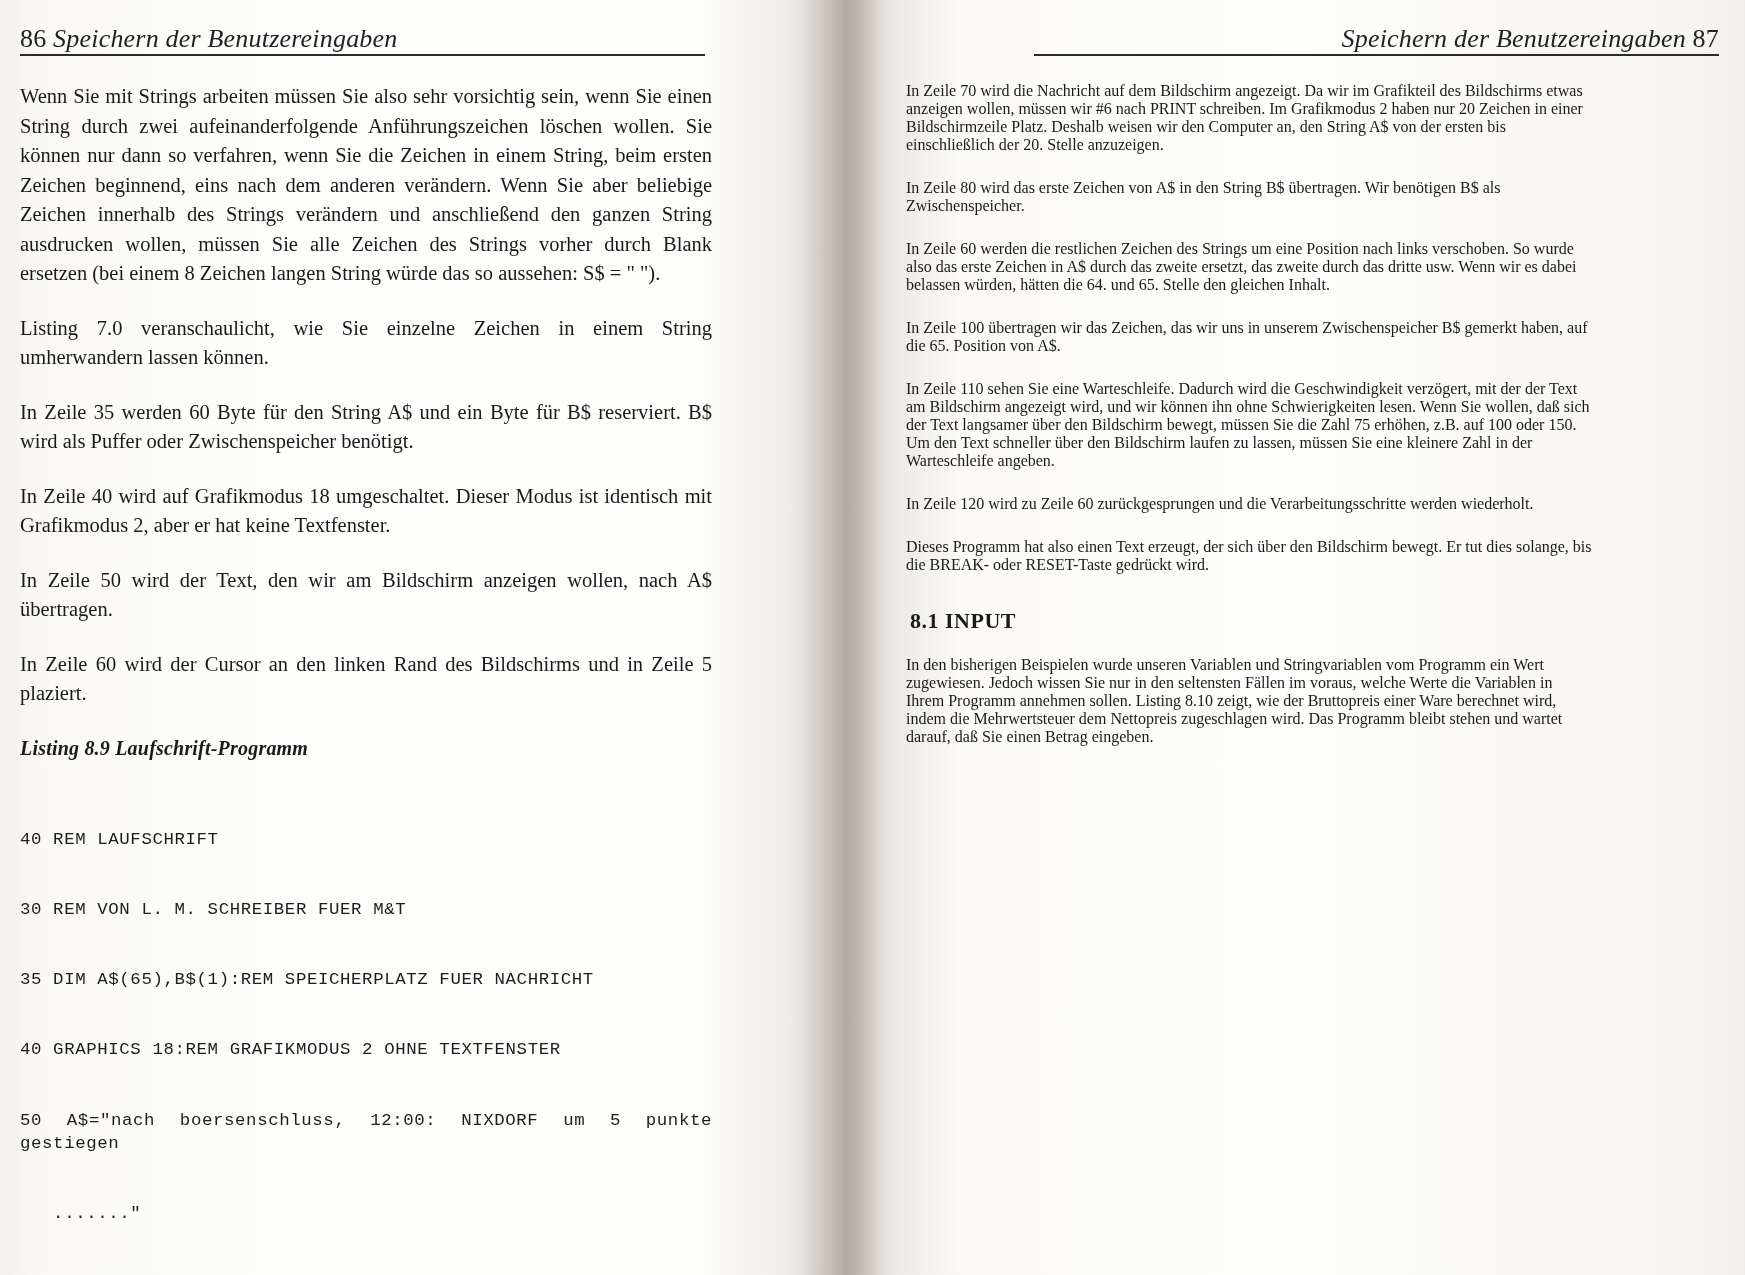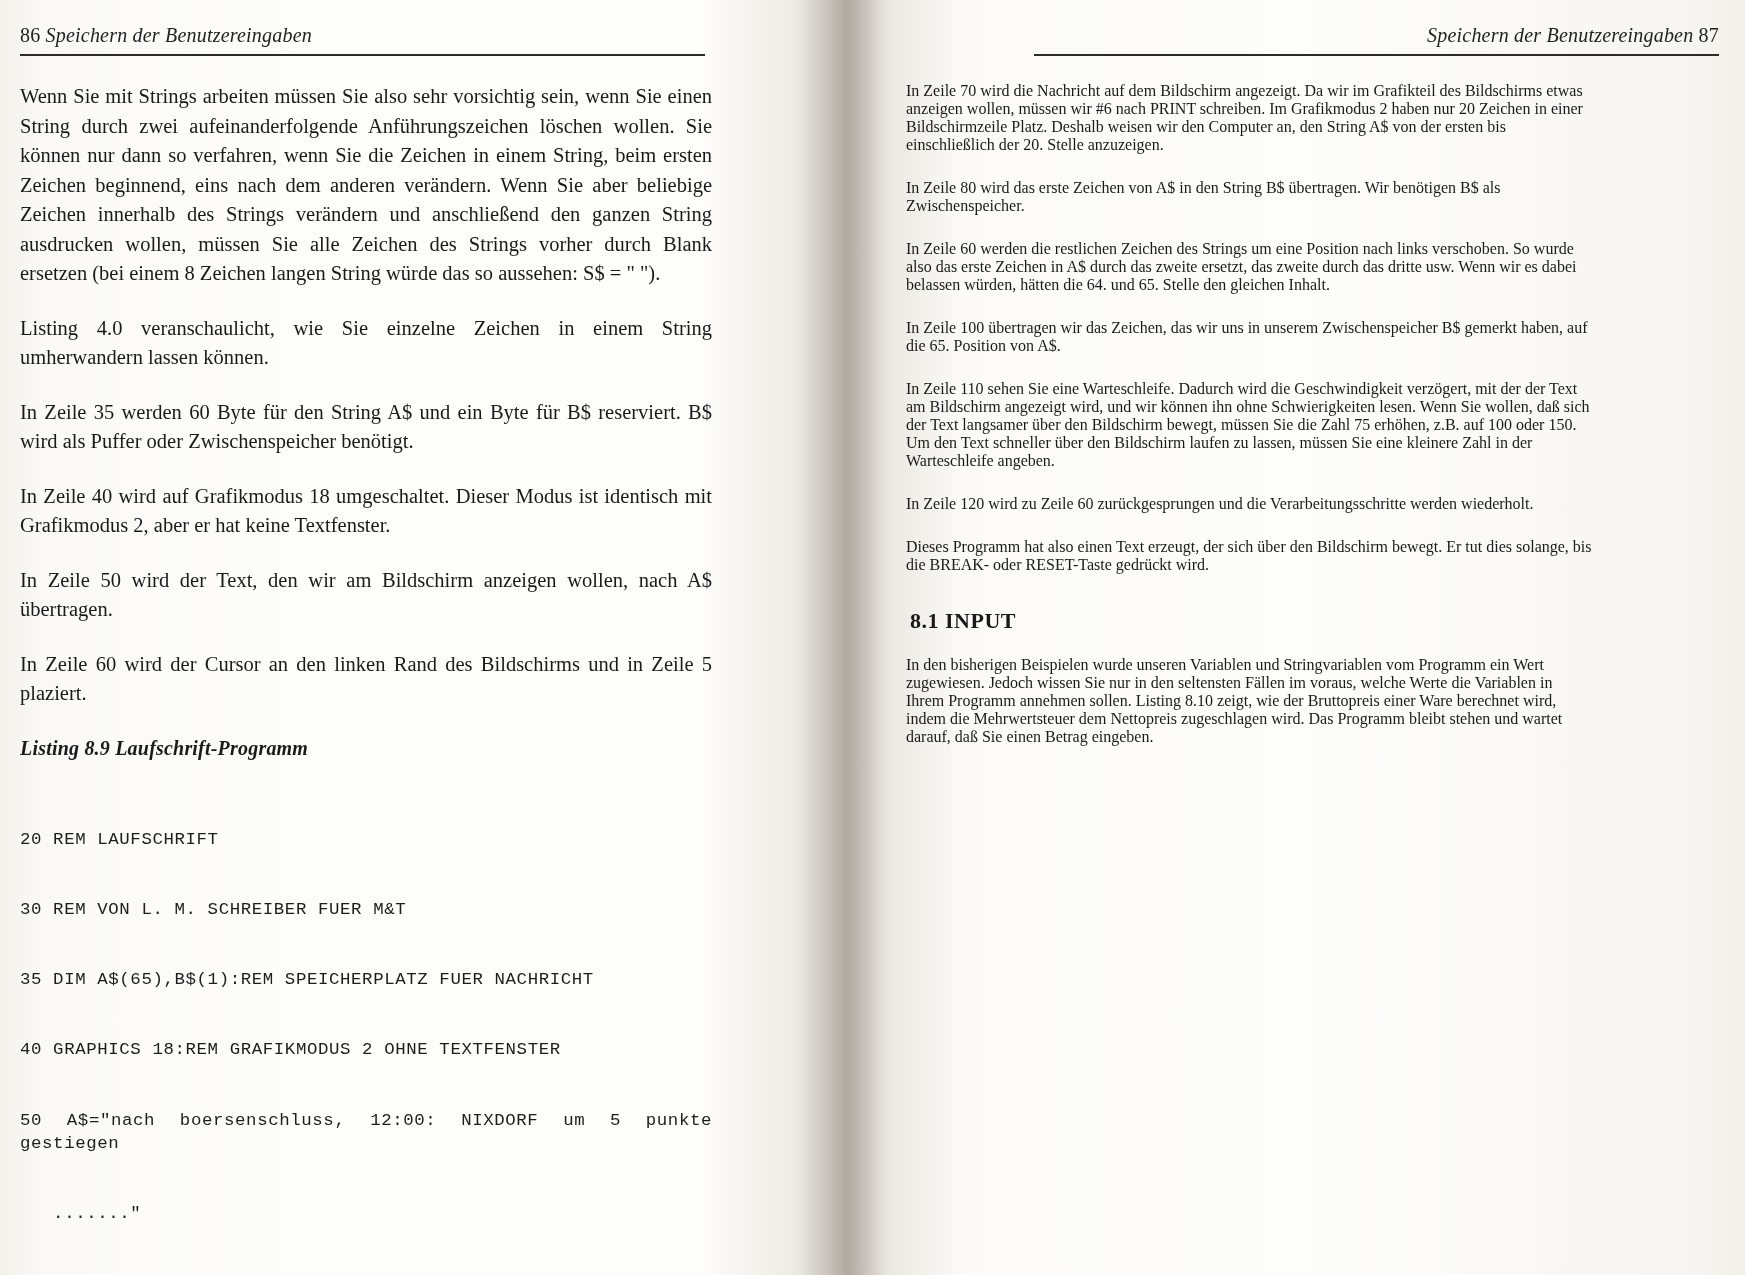--- a/index.html
+++ b/index.html
@@ -49,21 +49,21 @@
     position: absolute;
     top: 0;
   }
   .leaf.left  { left: 0px;   width: 830px; height: 1275px; }
   .leaf.right { left: 880px; width: 865px; height: 1275px; }
 
   
   .runhead {
     position: absolute;
     font-style: italic;
-    font-size: 20px;
+    font-size: 26px;
     letter-spacing: 0.2px;
     white-space: nowrap;
     color: #222;
   }
   .runhead .folio {
     font-style: normal;
   }
   .rule {
     position: absolute;
     height: 2px;
@@ -130,30 +130,30 @@
   <div class="leaf left">
 
     <div class="runhead">
       <span class="folio">86</span>
       <span>Speichern der Benutzereingaben</span>
     </div>
     <div class="rule"></div>
 
     <div class="col">
       <p class="para">Wenn Sie mit Strings arbeiten müssen Sie also sehr vorsichtig sein, wenn Sie einen String durch zwei aufeinanderfolgende Anführungszeichen löschen wollen. Sie können nur dann so verfahren, wenn Sie die Zeichen in einem String, beim ersten Zeichen beginnend, eins nach dem anderen verändern. Wenn Sie aber beliebige Zeichen innerhalb des Strings verändern und anschließend den ganzen String ausdrucken wollen, müssen Sie alle Zeichen des Strings vorher durch Blank ersetzen (bei einem 8 Zeichen langen String würde das so aussehen: S$ = "        ").</p>
-      <p class="para">Listing 4.0 veranschaulicht, wie Sie einzelne Zeichen in einem String umherwandern lassen können.</p>
+      <p class="para">Listing 7.0 veranschaulicht, wie Sie einzelne Zeichen in einem String umherwandern lassen können.</p>
       <p class="para">In Zeile 35 werden 60 Byte für den String A$ und ein Byte für B$ reserviert. B$ wird als Puffer oder Zwischenspeicher benötigt.</p>
       <p class="para">In Zeile 40 wird auf Grafikmodus 18 umgeschaltet. Dieser Modus ist identisch mit Grafikmodus 2, aber er hat keine Textfenster.</p>
       <p class="para">In Zeile 50 wird der Text, den wir am Bildschirm anzeigen wollen, nach A$ übertragen.</p>
       <p class="para">In Zeile 60 wird der Cursor an den linken Rand des Bildschirms und in Zeile 5 plaziert.</p>
 
       <div class="listing-title">Listing 8.9 Laufschrift-Programm</div>
 
       <div class="code">
-        <div>20 REM LAUFSCHRIFT</div>
+        <div>40 REM LAUFSCHRIFT</div>
         <div>30 REM VON L. M. SCHREIBER FUER M&amp;T</div>
         <div>35 DIM A$(65),B$(1):REM SPEICHERPLATZ FUER NACHRICHT</div>
         <div>40 GRAPHICS 18:REM GRAFIKMODUS 2 OHNE TEXTFENSTER</div>
         <div>50 A$="nach boersenschluss, 12:00: NIXDORF um 5 punkte gestiegen</div>
         <div>   ......."</div>
         
         
         
         
         

